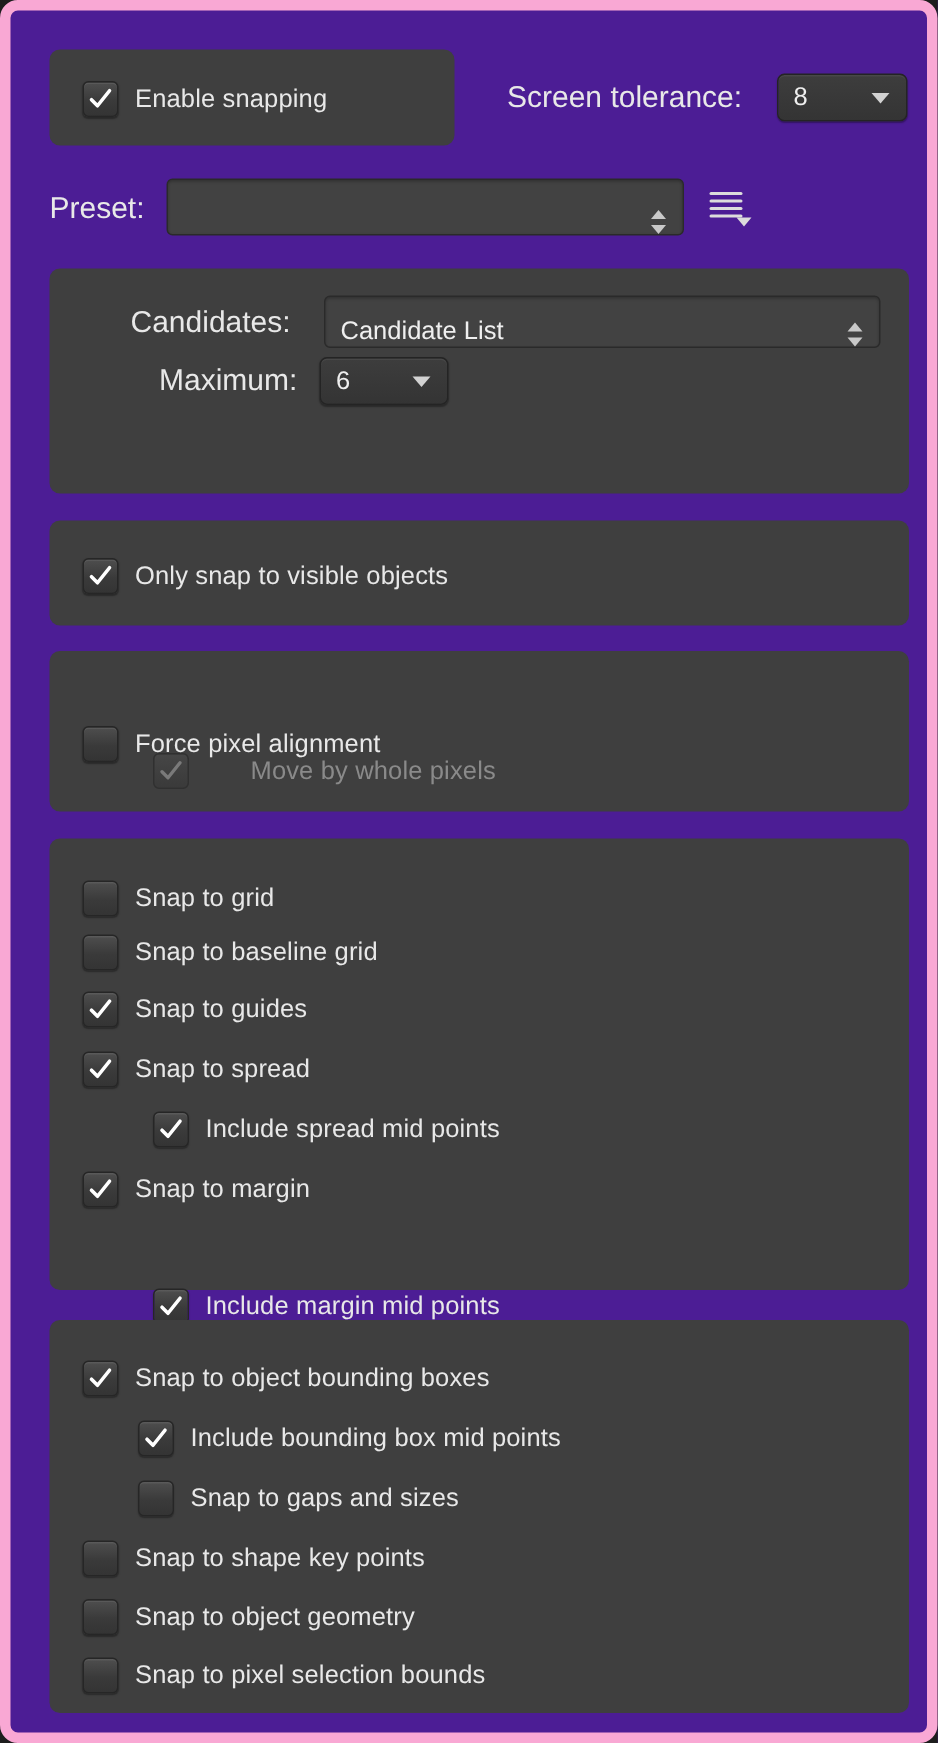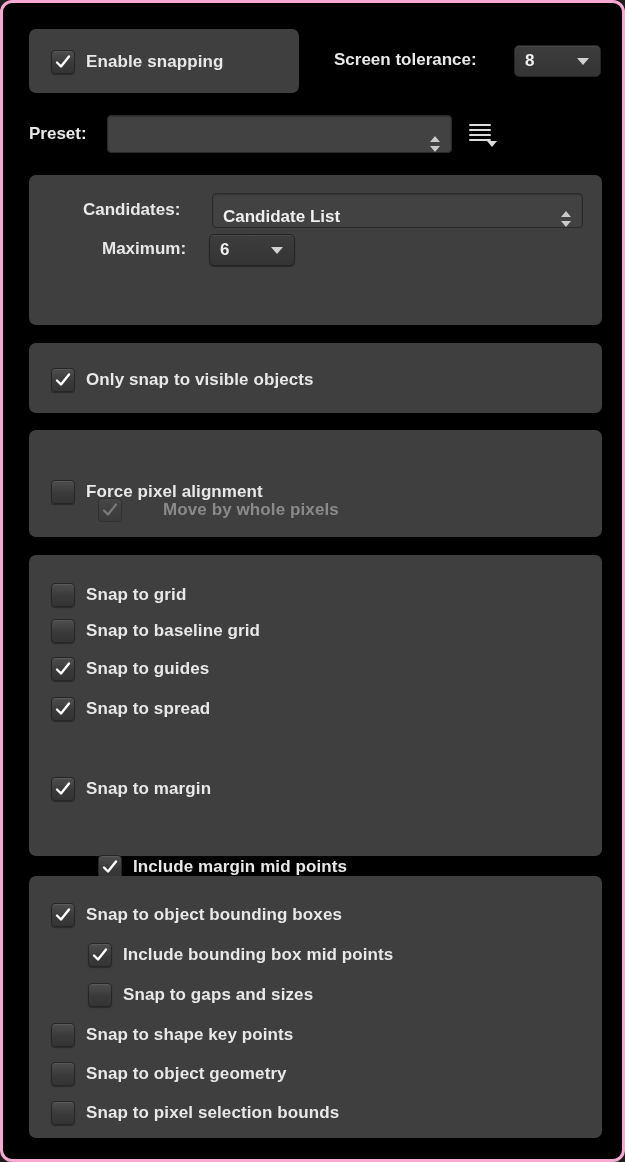--- a/index.html
+++ b/index.html
@@ -11,26 +11,25 @@
     width: 625px;
     height: 1162px;
     font-family: "Liberation Sans", sans-serif;
     overflow: hidden;
   }
 
   #window {
     position: absolute;
     left: 0; top: 0;
     width: 625px; height: 1162px;
-    background: #000000;
-    border: 3px solid #f9a8d4;
+    background: #4c1d95;
+    border: 7px solid #f9a8d4;
     border-radius: 12px;
     box-sizing: border-box;
     overflow: hidden;
-    font-weight: bold;
   }
 
   
   .panel {
     position: absolute;
     background: #3f3f3f;
     border-radius: 7px;
     box-sizing: border-box;
   }
 
@@ -64,21 +63,21 @@
     font-size: 17px;
     margin-left: 11px;
     letter-spacing: 0.1px;
   }
   .lbl.dim { color: #8a8a8a; }
 
   
   .flabel {
     position: absolute;
     color: #e8e8e8;
-    font-size: 17px;
+    font-size: 20px;
     white-space: nowrap;
   }
 
   
   .popup {
     position: absolute;
     background: linear-gradient(to bottom, #3d3d3d 0%, #343434 100%);
     border: 1px solid #242424;
     border-radius: 5px;
     box-shadow: inset 0 1px 0 rgba(255,255,255,0.06), 0 1px 1px rgba(0,0,0,0.35);
@@ -290,20 +289,28 @@
 
   <div class="row" style="left:48px; top:694px;">
     <span class="cb">
       <svg width="18" height="18" viewBox="0 0 18 18">
           <path d="M3 9.5 L7 13.5 L15 3.5" stroke="#ffffff" stroke-width="2.4" fill="none" stroke-linecap="round" stroke-linejoin="round"></path>
         </svg>
     </span>
     <span class="lbl">Snap to spread</span>
   </div>
 
+  <div class="row" style="left:95px; top:734px;">
+    <span class="cb">
+      <svg width="18" height="18" viewBox="0 0 18 18">
+          <path d="M3 9.5 L7 13.5 L15 3.5" stroke="#ffffff" stroke-width="2.4" fill="none" stroke-linecap="round" stroke-linejoin="round"></path>
+        </svg>
+    </span>
+    <span class="lbl">Include spread mid points</span>
+  </div>
 
   <div class="row" style="left:48px; top:774px;">
     <span class="cb">
       <svg width="18" height="18" viewBox="0 0 18 18">
           <path d="M3 9.5 L7 13.5 L15 3.5" stroke="#ffffff" stroke-width="2.4" fill="none" stroke-linecap="round" stroke-linejoin="round"></path>
         </svg>
     </span>
     <span class="lbl">Snap to margin</span>
   </div>
 

